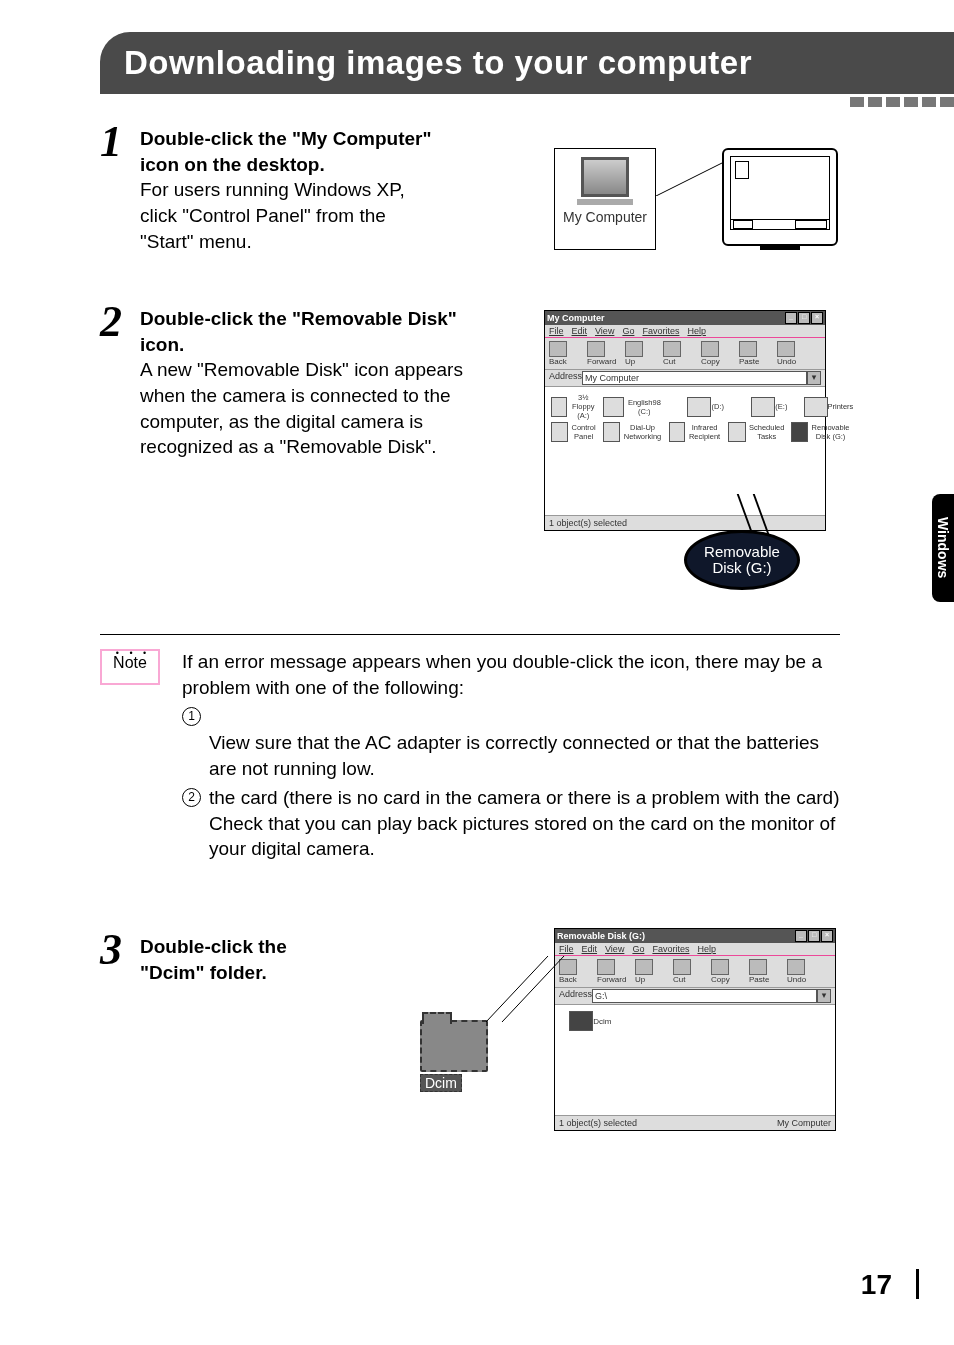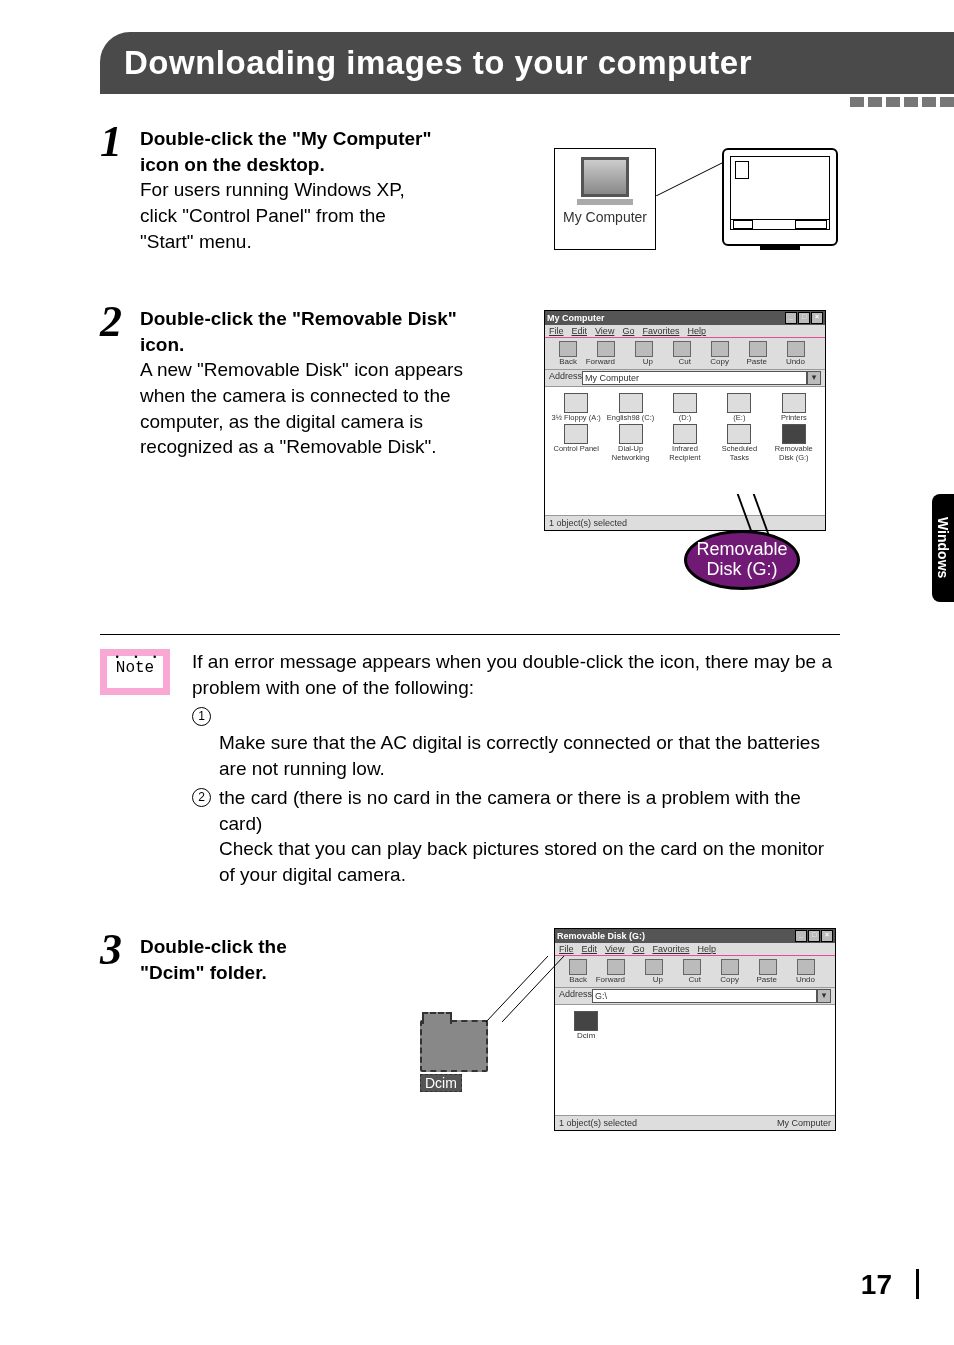--- a/index.html
+++ b/index.html
@@ -227,21 +227,21 @@
   .win-toolbar {
     display: flex;
     gap: 10px;
     padding: 3px 4px;
     border-bottom: 1px solid #999;
     background: #ddd;
   }
   .tb-item {
     display: flex;
     flex-direction: column;
-    align-items: flex-end;
+    align-items: flex-start;
     width: 28px;
     font-size: 8px;
   }
   .tb-item .ico {
     width: 16px;
     height: 14px;
     background: #bbb;
     border: 1px solid #666;
   }
   .win-address {
@@ -272,24 +272,25 @@
     height: 116px;
     background: #fff;
     padding: 6px;
     display: grid;
     grid-template-columns: repeat(5, 1fr);
     gap: 2px 4px;
     align-content: start;
   }
   .drv {
     display: flex;
-    flex-direction: column;
+    flex-direction: row;
     align-items: center;
     font-size: 7.5px;
     text-align: center;
+    justify-content: flex-end;
   }
   .drv .dico {
     width: 22px;
     height: 18px;
     background: #ddd;
     border: 1px solid #555;
   }
   .drv.highlight .dico {
     background: #444;
   }
@@ -301,27 +302,27 @@
     line-height: 14px;
   }
   .callout-bubble {
     position: absolute;
     bottom: 20px;
     left: 140px;
     width: 110px;
     height: 54px;
     border: 3px solid #000;
     border-radius: 50%;
-    background: #701a75;
+    background: #0f172a;
     color: #fff;
     display: flex;
     flex-direction: column;
     align-items: center;
     justify-content: center;
-    font-size: 18px;
+    font-size: 15px;
     line-height: 1.1;
   }
   .callout-tail {
     position: absolute;
     bottom: 76px;
     left: 200px;
     width: 14px;
     height: 40px;
     border-left: 2px solid #000;
     border-right: 2px solid #000;
@@ -366,28 +367,27 @@
     width: 740px;
     border-top: 1px solid #000;
     padding-top: 14px;
     display: flex;
     font-size: 19px;
     line-height: 1.35;
   }
   .note-badge {
     width: 56px;
     height: 32px;
-    border: 7px solid #f9a8d4;
+    border: 2px solid #f9a8d4;
     text-align: center;
     font-size: 16px;
     line-height: 24px;
     margin-right: 22px;
     flex-shrink: 0;
     position: relative;
-    font-family: Liberation Mono, monospace;
   }
   .note-badge::before {
     content: "• • •";
     position: absolute;
     top: -2px;
     left: 0;
     right: 0;
     font-size: 9px;
     line-height: 8px;
     letter-spacing: 4px;
@@ -665,21 +665,21 @@
   </div>
 
   <div class="note-section">
     <div class="note-badge">Note</div>
     <div class="note-body">
       <div>If an error message appears when you double-click the icon, there may be a problem with one of the following:</div>
       <div class="note-item">
         <span class="circled">1</span>
         <div>
           <br>
-          <span>Make sure that the AC digital is correctly connected or that the batteries are not running low.</span>
+          <span>View sure that the AC adapter is correctly connected or that the batteries are not running low.</span>
         </div>
       </div>
       <div class="note-item">
         <span class="circled">2</span>
         <div>
           <span>the card (there is no card in the camera or there is a problem with the card)</span><br>
           <span>Check that you can play back pictures stored on the card on the monitor of your digital camera.</span>
         </div>
       </div>
     </div>

